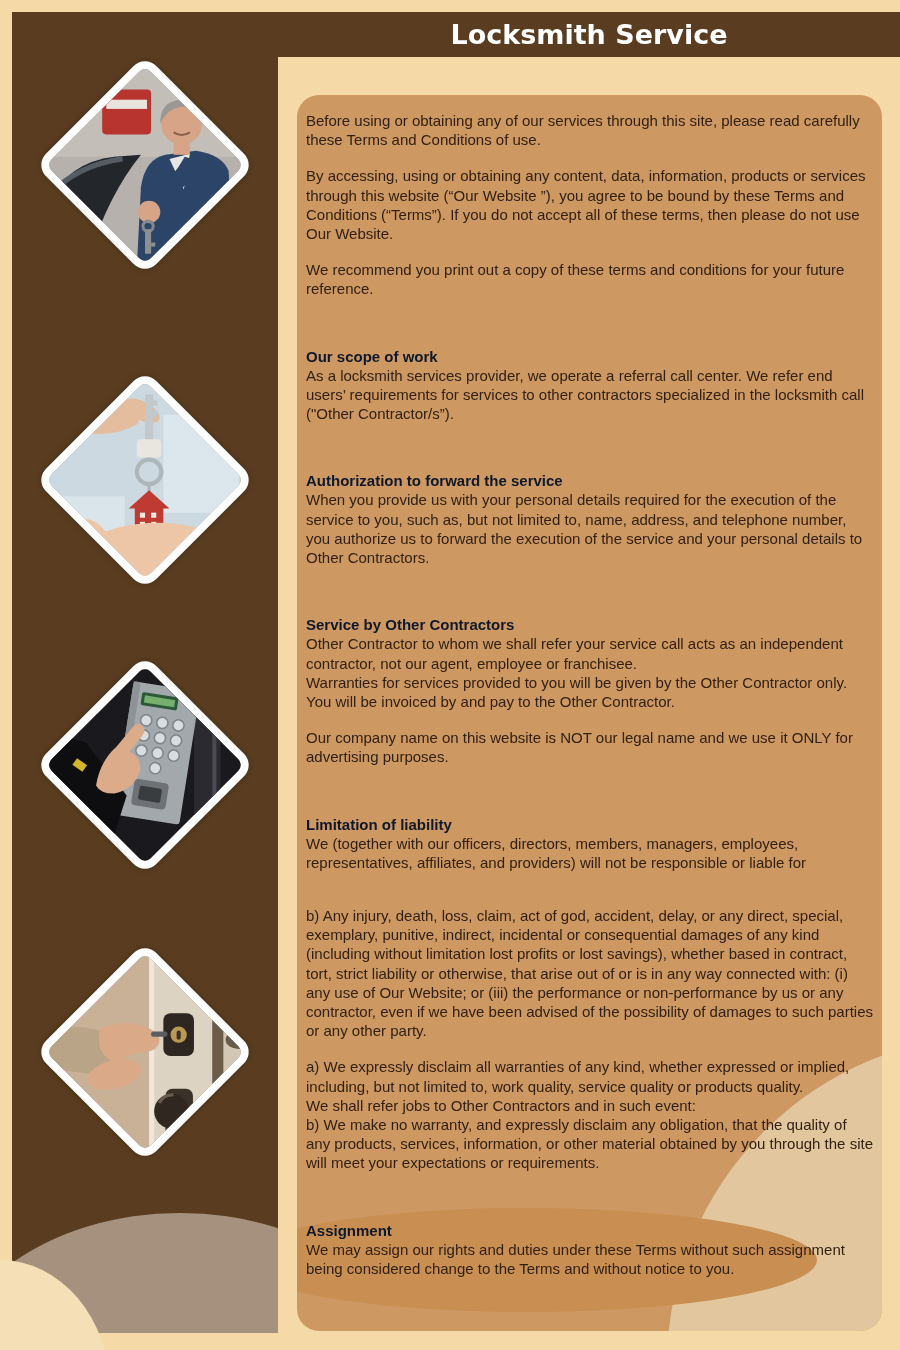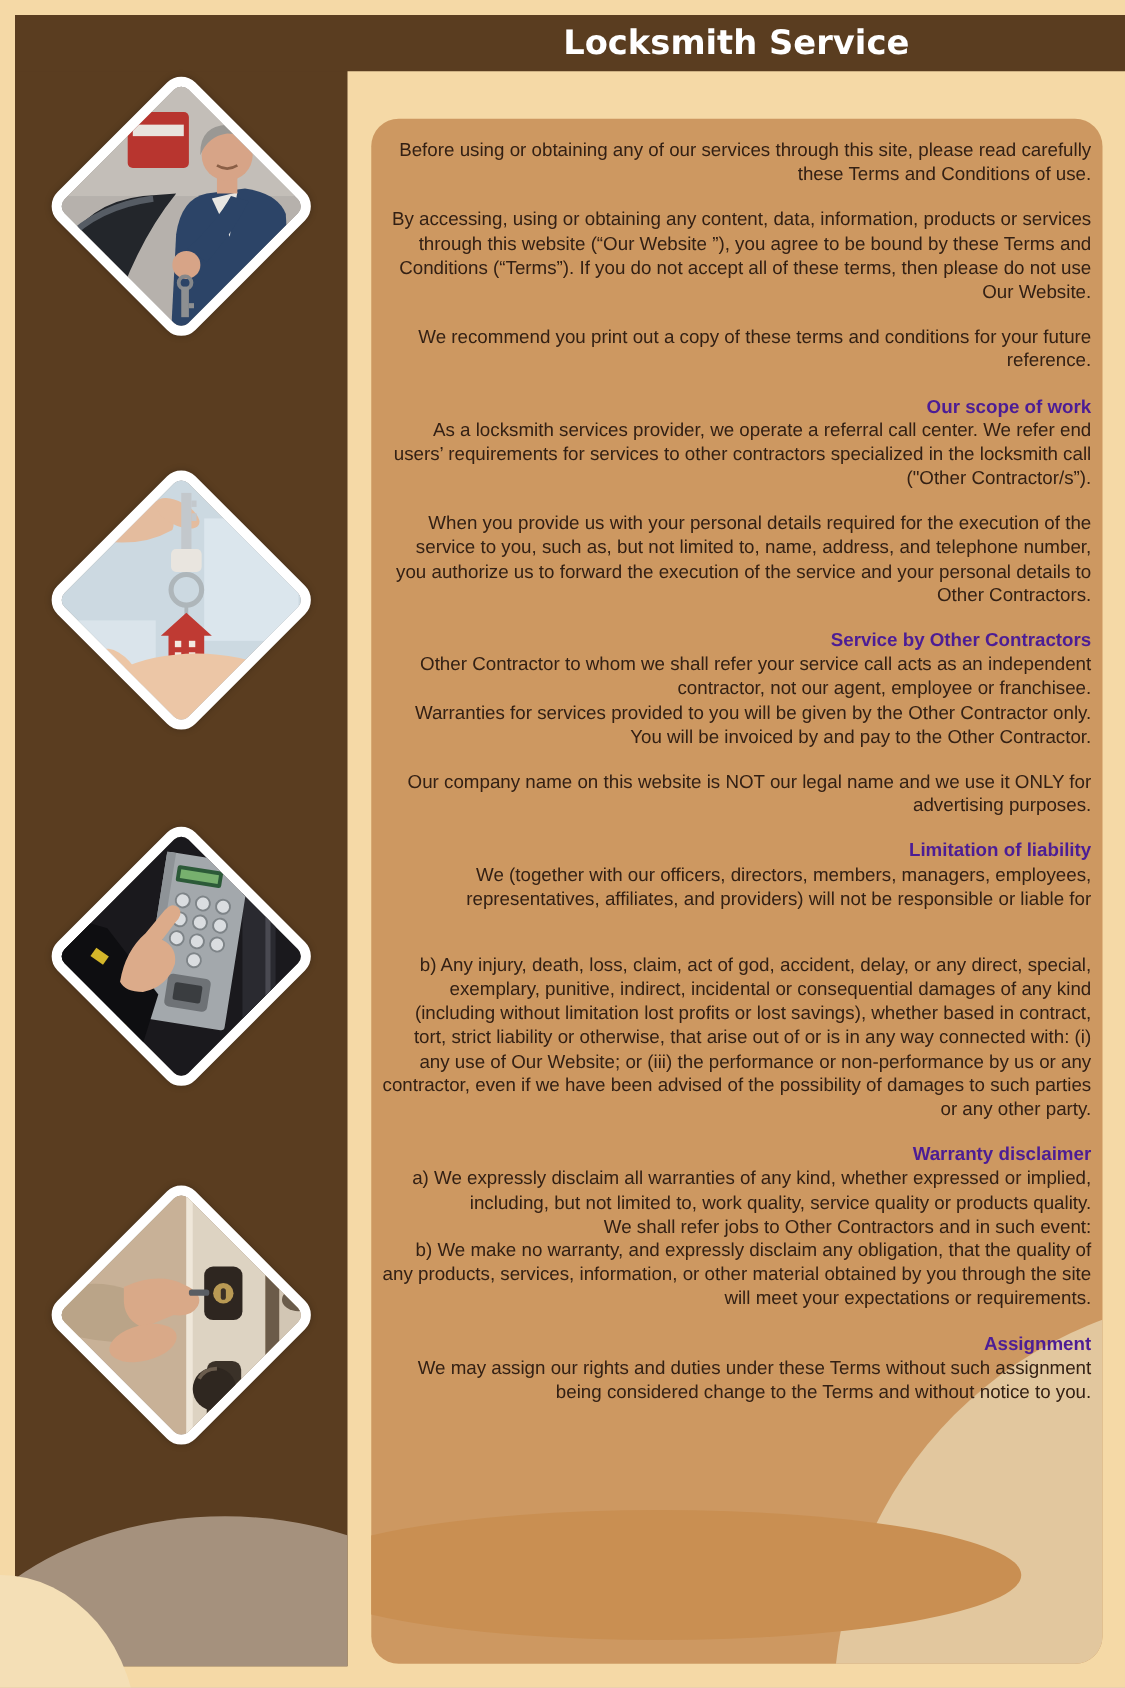--- a/index.html
+++ b/index.html
@@ -25,22 +25,22 @@
   .card{
     position:absolute; left:297px; top:95px; width:585px; height:1236px;
     background:#cd9861; border-radius:22px; overflow:hidden; z-index:3;
   }
   .card-blob-light{position:absolute; left:370px; top:940px; width:660px; height:660px; border-radius:50%; background:#e2c79e; z-index:1;}
   .card-blob-orange{position:absolute; left:-60px; top:1113px; width:580px; height:104px; border-radius:50%; background:#c98f52; z-index:1;}
   .card-text{
     position:absolute; left:9px; right:9px; top:16px; z-index:2;
     font-size:15px; line-height:1.28; color:#332014;
   }
-  .card-text p{margin:0; padding:0;text-align:right;}
-  .card-text p.heading{font-weight:bold; color:#4c1d95;}
+  .card-text p{margin:0; padding:0;}
+  .card-text p.heading{font-weight:bold; color:#0f172a;margin-top:31px;}
   .card-text p.gap{height:17px;}
   .diamond{
     position:absolute; width:140px; height:140px; border:8px solid #ffffff;
     border-radius:16px; transform:rotate(45deg); overflow:hidden; z-index:4;
     background:#9a948e; box-shadow:0 0 6px rgba(0,0,0,.25);
   }
   .diamond .inner{
     position:absolute; left:50%; top:50%; width:204px; height:204px;
     transform:translate(-50%,-50%) rotate(-45deg);
   }
@@ -177,36 +177,36 @@
     <div class="card-text">
         <p class="text">Before using or obtaining any of our services through this site, please read carefully these Terms and Conditions of use.</p>
         <p class="gap"></p>
         <p class="text">By accessing, using or obtaining any content, data, information, products or services through this website (“Our Website ”), you agree to be bound by these Terms and Conditions (“Terms”). If you do not accept all of these terms, then please do not use Our Website.</p>
         <p class="gap"></p>
         <p class="text">We recommend you print out a copy of these terms and conditions for your future reference.</p>
         <p class="gap"></p>
         <p class="heading">Our scope of work</p>
         <p class="text">As a locksmith services provider, we operate a referral call center. We refer end users’ requirements for services to other contractors specialized in the locksmith call ("Other Contractor/s”).</p>
         <p class="gap"></p>
+        <p class="heading">Authorization to forward the service</p>
         <p class="text">When you provide us with your personal details required for the execution of the service to you, such as, but not limited to, name, address, and telephone number, you authorize us to forward the execution of the service and your personal details to Other Contractors.</p>
         <p class="gap"></p>
         <p class="heading">Service by Other Contractors</p>
         <p class="text">Other Contractor to whom we shall refer your service call acts as an independent contractor, not our agent, employee or franchisee.</p>
         <p class="text">Warranties for services provided to you will be given by the Other Contractor only.</p>
         <p class="text">You will be invoiced by and pay to the Other Contractor.</p>
         <p class="gap"></p>
         <p class="text">Our company name on this website is NOT our legal name and we use it ONLY for advertising purposes.</p>
         <p class="gap"></p>
         <p class="heading">Limitation of liability</p>
         <p class="text">We (together with our officers, directors, members, managers, employees, representatives, affiliates, and providers) will not be responsible or liable for</p>
         <p class="gap"></p>
         <p class="gap"></p>
         <p class="text">b) Any injury, death, loss, claim, act of god, accident, delay, or any direct, special, exemplary, punitive, indirect, incidental or consequential damages of any kind (including without limitation lost profits or lost savings), whether based in contract, tort, strict liability or otherwise, that arise out of or is in any way connected with: (i) any use of Our Website; or (iii) the performance or non-performance by us or any contractor, even if we have been advised of the possibility of damages to such parties or any other party.</p>
         <p class="gap"></p>
-        <p class="heading">Warranty disclaimer</p>
         <p class="text">a) We expressly disclaim all warranties of any kind, whether expressed or implied, including, but not limited to, work quality, service quality or products quality.</p>
         <p class="text">We shall refer jobs to Other Contractors and in such event:</p>
         <p class="text">b) We make no warranty, and expressly disclaim any obligation, that the quality of any products, services, information, or other material obtained by you through the site will meet your expectations or requirements.</p>
         <p class="gap"></p>
         <p class="heading">Assignment</p>
         <p class="text">We may assign our rights and duties under these Terms without such assignment being considered change to the Terms and without notice to you.</p>
       </div>
   </div>
 
   <div class="corner-blob"></div>

